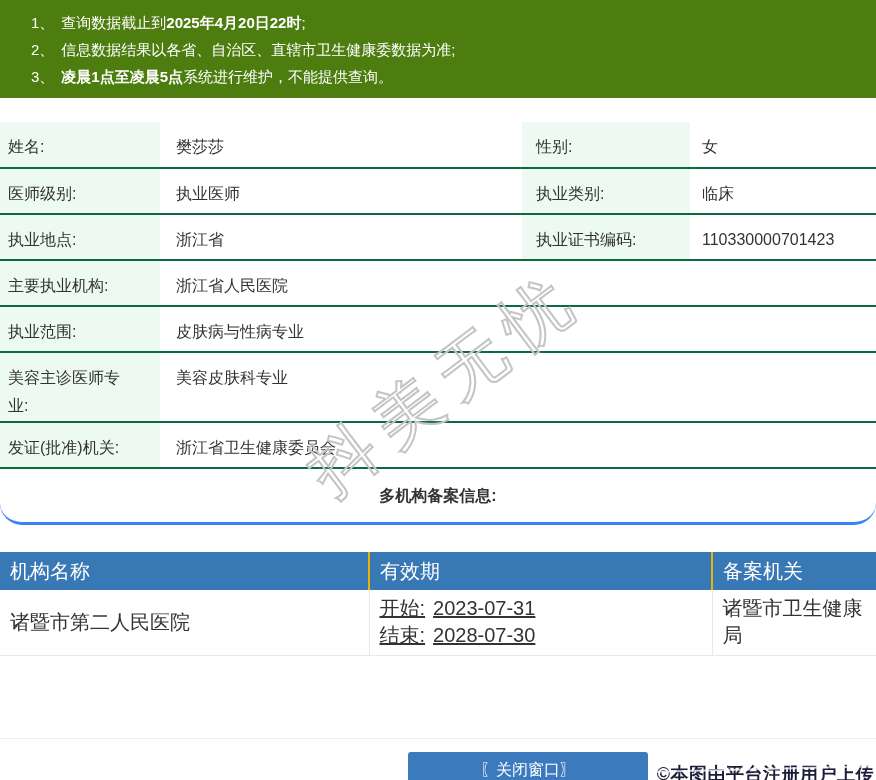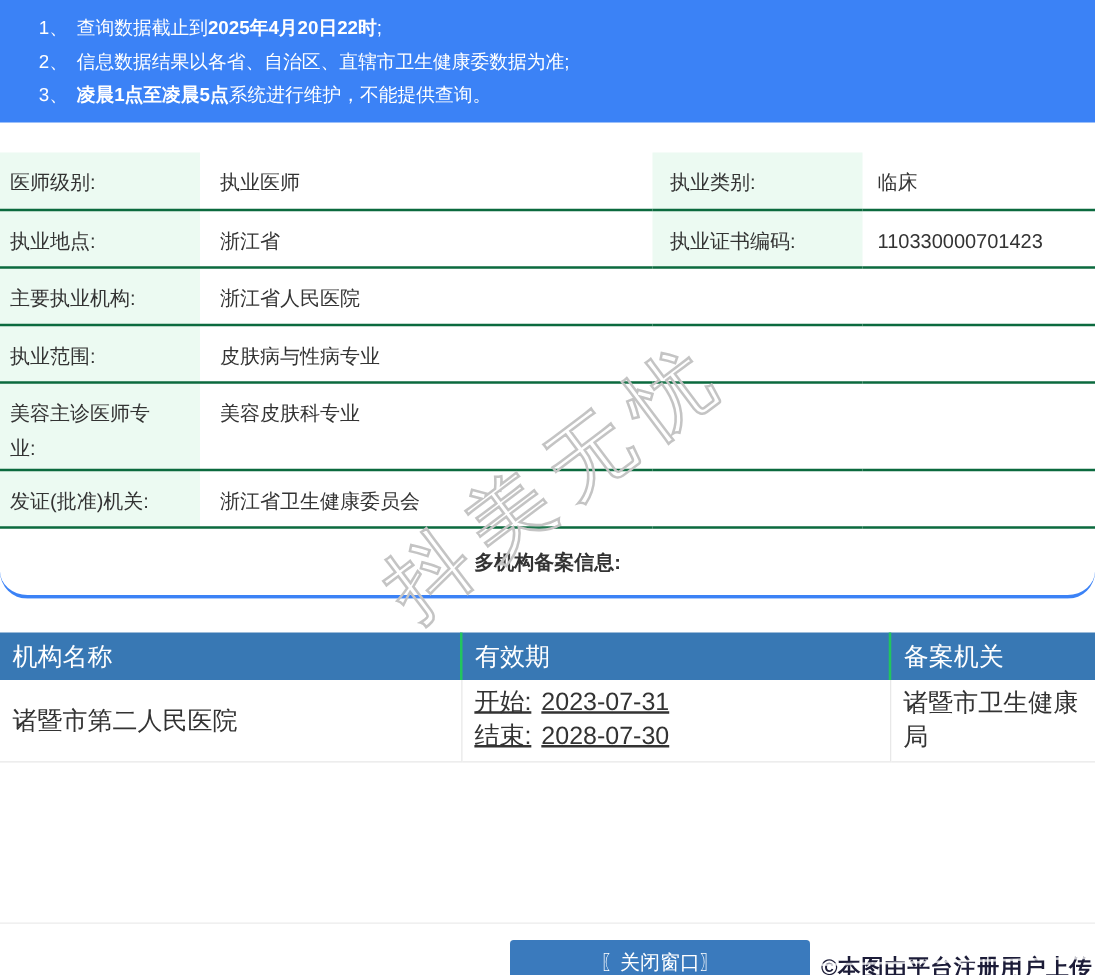--- a/index.html
+++ b/index.html
@@ -11,21 +11,21 @@
   .page {
     position: relative;
     width: 876px;
     height: 780px;
     overflow: hidden;
     background: #fff;
   }
 
   
   .banner {
-    background: #3b82f6;
+    background: #4d7c0f;
     padding: 9px 0 8px 0;
     color: #fff;
   }
   .notice-line {
     padding-left: 31px;
     line-height: 27px;
     font-size: 15px;
     white-space: nowrap;
   }
   .notice-line .num { margin-right: 7px; }
@@ -77,21 +77,21 @@
     font-size: 20px;
   }
   .filing-table th {
     background: #3878b4;
     color: #fff;
     font-weight: normal;
     text-align: left;
     height: 38px;
     padding-left: 10px;
   }
-  .filing-table th + th { border-left: 2px solid #22c55e; margin-top: 21px; }
+  .filing-table th + th { border-left: 2px solid #eab308; margin-top: 21px; }
   .filing-table td {
     height: 65px;
     border-bottom: 1px solid #e8e8e8;
     padding-left: 10px;
     vertical-align: middle;
   }
   .filing-table td + td { border-left: 1px solid #e8e8e8; }
   .validity div { line-height: 27px; text-decoration: underline; }
   .validity .vlabel { margin-right: 8px; }
 
@@ -173,20 +173,26 @@
   </div>
 
   <table class="info-table">
     <colgroup>
         <col style="width:160px">
         <col style="width:362px">
         <col style="width:168px">
         <col style="width:186px">
       </colgroup>
     <tbody>
+        <tr>
+      <td class="lbl">姓名:</td>
+      <td class="val">樊莎莎</td>
+      <td class="lbl2">性别:</td>
+      <td class="val2">女</td>
+    </tr>
     <tr>
       <td class="lbl">医师级别:</td>
       <td class="val">执业医师</td>
       <td class="lbl2">执业类别:</td>
       <td class="val2">临床</td>
     </tr>
     <tr>
       <td class="lbl">执业地点:</td>
       <td class="val">浙江省</td>
       <td class="lbl2">执业证书编码:</td>

